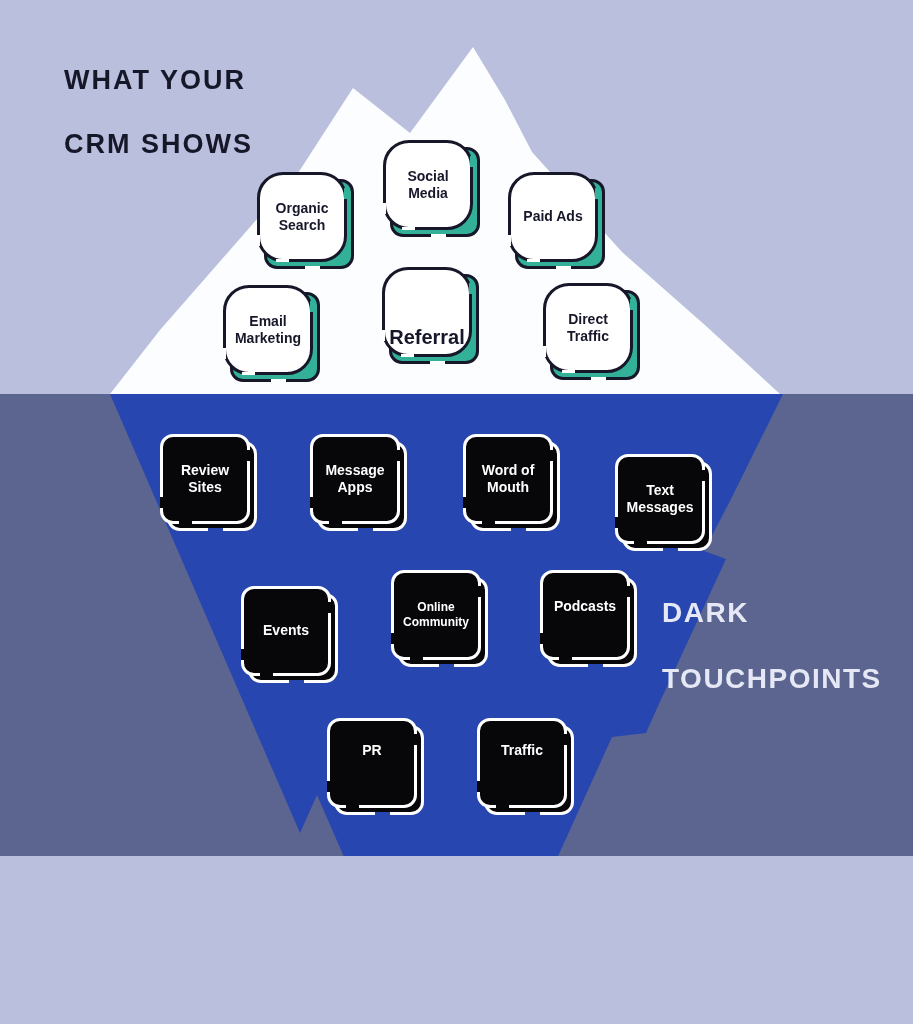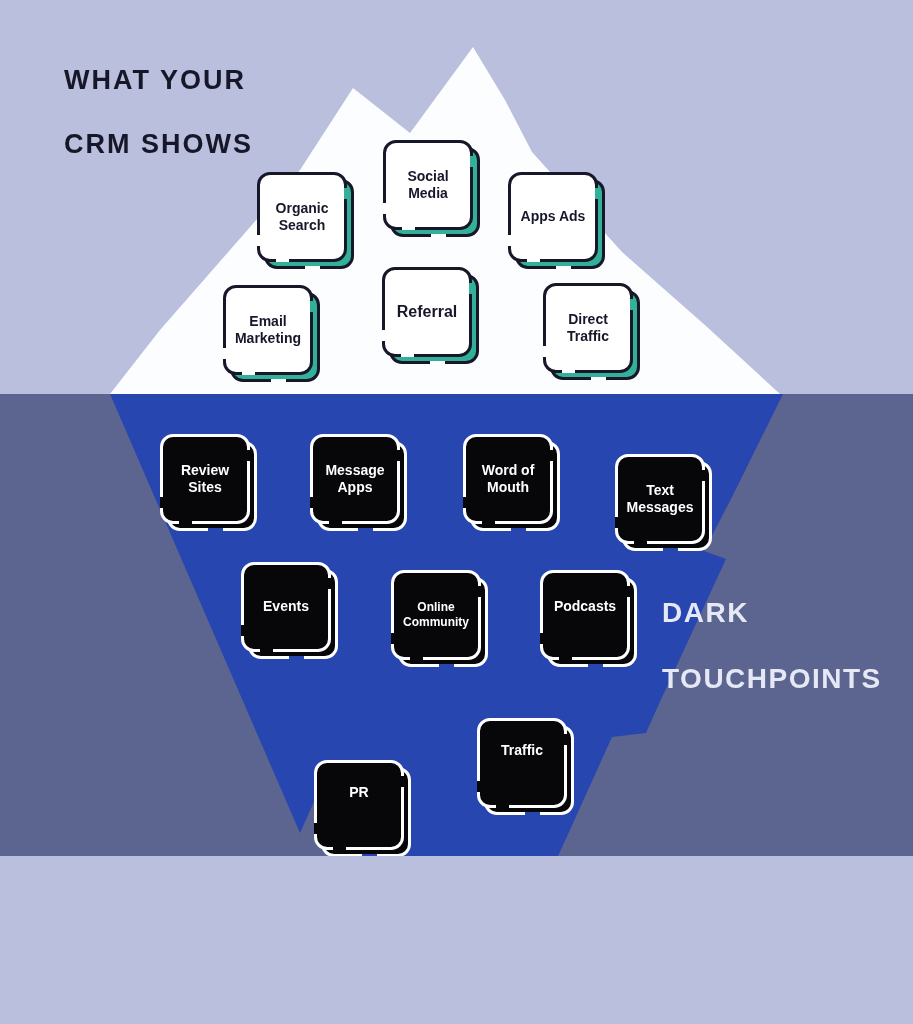--- a/index.html
+++ b/index.html
@@ -39,21 +39,21 @@
     border-radius:13px;border:3px solid;
   }
   .cshadow{left:7px;top:7px;z-index:1;}
   .cface{
     left:0;top:0;z-index:2;
     display:flex;align-items:center;justify-content:center;
     text-align:center;font-weight:bold;padding:4px;
   }
   .card .label{display:block;line-height:1.25;}
 
-  .card.light .cface{background:#ffffff;border-color:var(--ink,#17172a);color:var(--ink,#17172a);}
+  .card.light .cface{background:#ffffff;border-color:var(--ink,#17172a);color:var(--ink,#17172a);border-radius:26px;}
   .card.light .cshadow{background:var(--teal,#33b198);border-color:var(--ink,#17172a);}
   .card.dark .cface{background:var(--card-black,#070709);border-color:#ffffff;color:#ffffff;}
   .card.dark .cshadow{background:var(--card-black,#070709);border-color:#ffffff;}
 
   
   .gap{position:absolute;z-index:3;}
   .gap-left{left:-3px;top:60px;width:3px;height:11px;}
   .gap-bottom{left:16px;bottom:-3px;width:13px;height:3px;}
   .gap-right{right:-3px;top:13px;width:3px;height:11px;}
   .card.light .gap-left,.card.light .gap-bottom{background:#ffffff;}
@@ -103,42 +103,42 @@
           <span class="gap gap-left"></span>
           <span class="gap gap-bottom"></span>
           <span class="gap gap-right"></span>
         </div>
       </div>
       <div class="card light" style="left: 508px; top: 172px;">
         <div class="cshadow">
           <span class="sgap"></span>
         </div>
         <div class="cface" style="font-size: 14px;">
-          <span class="label">Apps Ads</span>
+          <span class="label">Paid Ads</span>
           <span class="gap gap-left"></span>
           <span class="gap gap-bottom"></span>
           <span class="gap gap-right"></span>
         </div>
       </div>
       <div class="card light" style="left: 223px; top: 285px;">
         <div class="cshadow">
           <span class="sgap"></span>
         </div>
         <div class="cface" style="font-size: 14px;">
           <span class="label">Email Marketing</span>
           <span class="gap gap-left"></span>
           <span class="gap gap-bottom"></span>
           <span class="gap gap-right"></span>
         </div>
       </div>
       <div class="card light" style="left: 382px; top: 267px;">
         <div class="cshadow">
           <span class="sgap"></span>
         </div>
-        <div class="cface" style="font-size: 16px;">
+        <div class="cface" style="font-size: 20px; align-items: flex-end;">
           <span class="label">Referral</span>
           <span class="gap gap-left"></span>
           <span class="gap gap-bottom"></span>
           <span class="gap gap-right"></span>
         </div>
       </div>
       <div class="card light" style="left: 543px; top: 283px; padding-left: 28px;">
         <div class="cshadow">
           <span class="sgap"></span>
         </div>
@@ -186,21 +186,21 @@
         <div class="cshadow">
           <span class="sgap"></span>
         </div>
         <div class="cface" style="font-size: 14px;">
           <span class="label">Text Messages</span>
           <span class="gap gap-left"></span>
           <span class="gap gap-bottom"></span>
           <span class="gap gap-right"></span>
         </div>
       </div>
-      <div class="card dark" style="left: 241px; top: 562px;">
+      <div class="card dark" style="left: 241px; top: 586px;">
         <div class="cshadow">
           <span class="sgap"></span>
         </div>
         <div class="cface" style="font-size: 14px;">
           <span class="label">Events</span>
           <span class="gap gap-left"></span>
           <span class="gap gap-bottom"></span>
           <span class="gap gap-right"></span>
         </div>
       </div>
@@ -219,21 +219,21 @@
         <div class="cshadow">
           <span class="sgap"></span>
         </div>
         <div class="cface" style="font-size: 14px;">
           <span class="label" style="transform: translateY(-8px);">Podcasts</span>
           <span class="gap gap-left"></span>
           <span class="gap gap-bottom"></span>
           <span class="gap gap-right"></span>
         </div>
       </div>
-      <div class="card dark" style="left: 314px; top: 718px; margin-top: 42px;">
+      <div class="card dark" style="left: 327px; top: 718px;">
         <div class="cshadow">
           <span class="sgap"></span>
         </div>
         <div class="cface" style="font-size: 14px;">
           <span class="label" style="transform: translateY(-12px);">PR</span>
           <span class="gap gap-left"></span>
           <span class="gap gap-bottom"></span>
           <span class="gap gap-right"></span>
         </div>
       </div>

